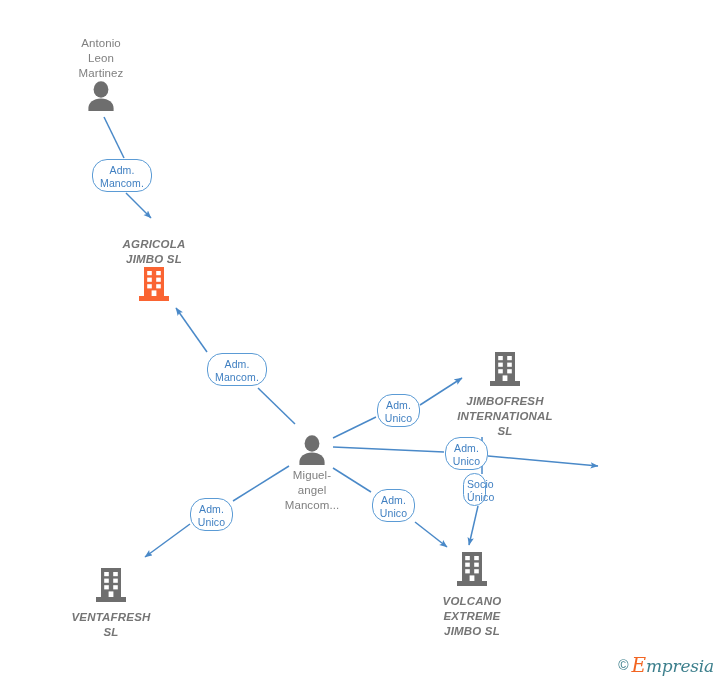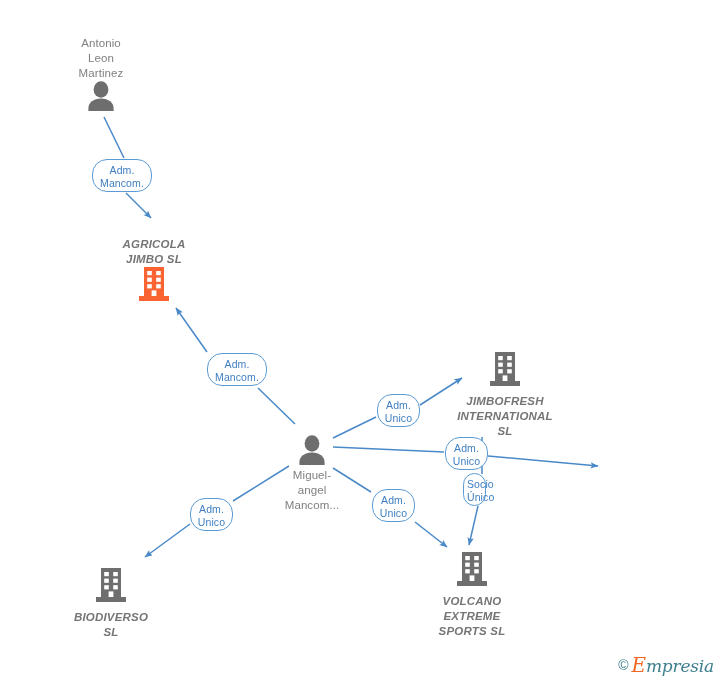--- a/index.html
+++ b/index.html
@@ -185,39 +185,39 @@
       <rect x="5" y="0" width="20" height="29" fill="#6e6e6e"></rect>
       <rect x="0" y="29" width="30" height="5" fill="#6e6e6e"></rect>
       <rect x="8.2" y="4" width="4.6" height="4.2" fill="#ffffff"></rect>
       <rect x="17.2" y="4" width="4.6" height="4.2" fill="#ffffff"></rect>
       <rect x="8.2" y="10.6" width="4.6" height="4.2" fill="#ffffff"></rect>
       <rect x="17.2" y="10.6" width="4.6" height="4.2" fill="#ffffff"></rect>
       <rect x="8.2" y="17.2" width="4.6" height="4.2" fill="#ffffff"></rect>
       <rect x="17.2" y="17.2" width="4.6" height="4.2" fill="#ffffff"></rect>
       <rect x="12.6" y="23.4" width="4.8" height="5.6" fill="#ffffff"></rect>
     </svg>
-    <div class="node-label company">BIODIVERSO
+    <div class="node-label company">VENTAFRESH
 SL</div>
   </div>
 
   <div class="node company" style="left:472px; top:552px;">
     <svg class="node-icon" width="30" height="34" viewBox="0 0 30 34" xmlns="http://www.w3.org/2000/svg">
       <rect x="5" y="0" width="20" height="29" fill="#6e6e6e"></rect>
       <rect x="0" y="29" width="30" height="5" fill="#6e6e6e"></rect>
       <rect x="8.2" y="4" width="4.6" height="4.2" fill="#ffffff"></rect>
       <rect x="17.2" y="4" width="4.6" height="4.2" fill="#ffffff"></rect>
       <rect x="8.2" y="10.6" width="4.6" height="4.2" fill="#ffffff"></rect>
       <rect x="17.2" y="10.6" width="4.6" height="4.2" fill="#ffffff"></rect>
       <rect x="8.2" y="17.2" width="4.6" height="4.2" fill="#ffffff"></rect>
       <rect x="17.2" y="17.2" width="4.6" height="4.2" fill="#ffffff"></rect>
       <rect x="12.6" y="23.4" width="4.8" height="5.6" fill="#ffffff"></rect>
     </svg>
     <div class="node-label company">VOLCANO
 EXTREME
-SPORTS  SL</div>
+JIMBO  SL</div>
   </div>
 
   <div class="edge-label" style="left:92px; top:159px; width:60px; height:33px;">Adm.
 Mancom.</div>
 
   <div class="edge-label" style="left:207px; top:353px; width:60px; height:33px;">Adm.
 Mancom.</div>
 
   <div class="edge-label" style="left:377px; top:394px; width:43px; height:33px;">Adm.
 Unico</div>

